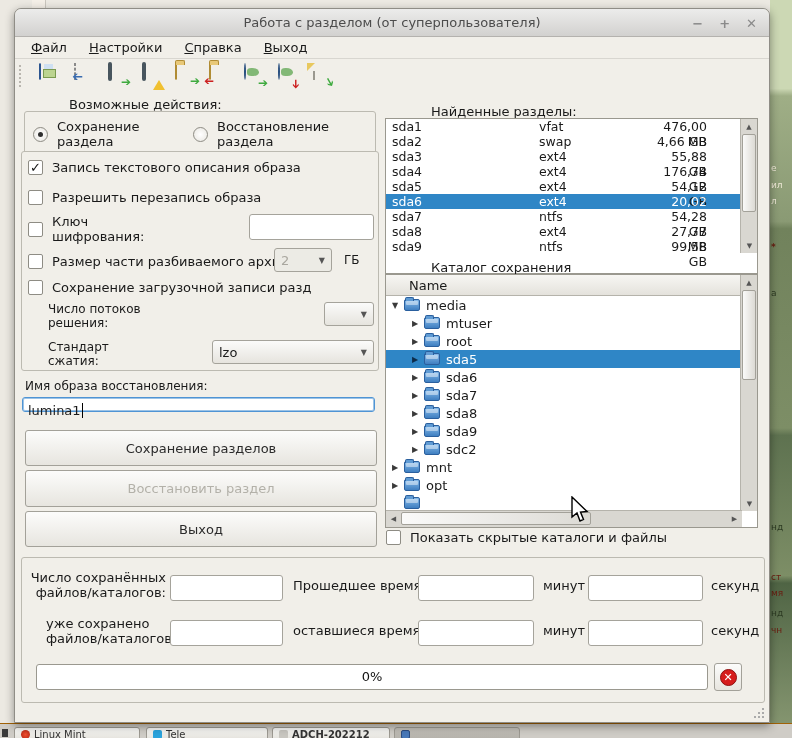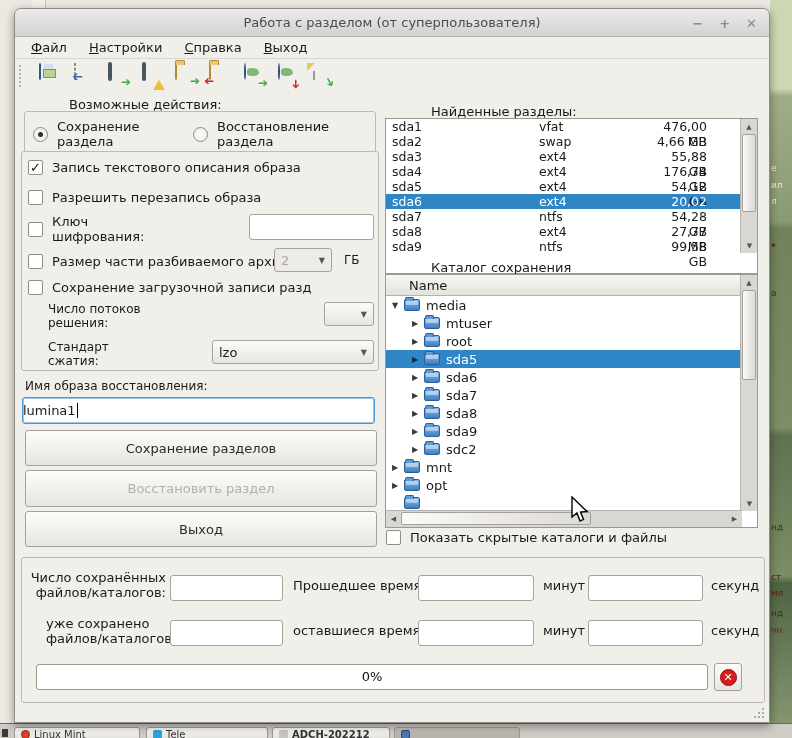--- a/index.html
+++ b/index.html
@@ -235,21 +235,21 @@
       <span class="car">▼</span>
     </div>
     <div class="abs wrap2 small-label" style="left:26px;top:188px;width:110px">Стандарт сжатия:</div>
     <div class="abs combo" style="left:190px;top:188px;width:162px;height:24px">
       <span>lzo</span>
       <span class="car">▼</span>
     </div>
   </div>
 
   <div class="abs small-label" style="left:10px;top:370px">Имя образа восстановления:</div>
-  <div class="abs entry focused" style="left:7px;top:388px;width:353px;height:27px;line-height:25px;">
+  <div class="abs entry focused" style="left:7px;top:388px;width:353px;height:15px;line-height:25px;padding-left:5px">
     <span>lumina1</span><span style="border-left:1px solid #000;margin-left:1px"></span>
   </div>
 
   <div class="abs gtk-btn" style="left:10px;top:421px;width:352px;height:36px">Сохранение разделов</div>
   <div class="abs gtk-btn disabled" style="left:10px;top:461px;width:352px;height:37px">Восстановить раздел</div>
   <div class="abs gtk-btn" style="left:10px;top:502px;width:352px;height:36px">Выход</div>
 
   <div class="abs section-label" style="left:372px;top:95px">Найденные разделы:</div>
 
   <div class="abs listbox" style="left:370px;top:109px;width:373px;height:156px;overflow:hidden">

